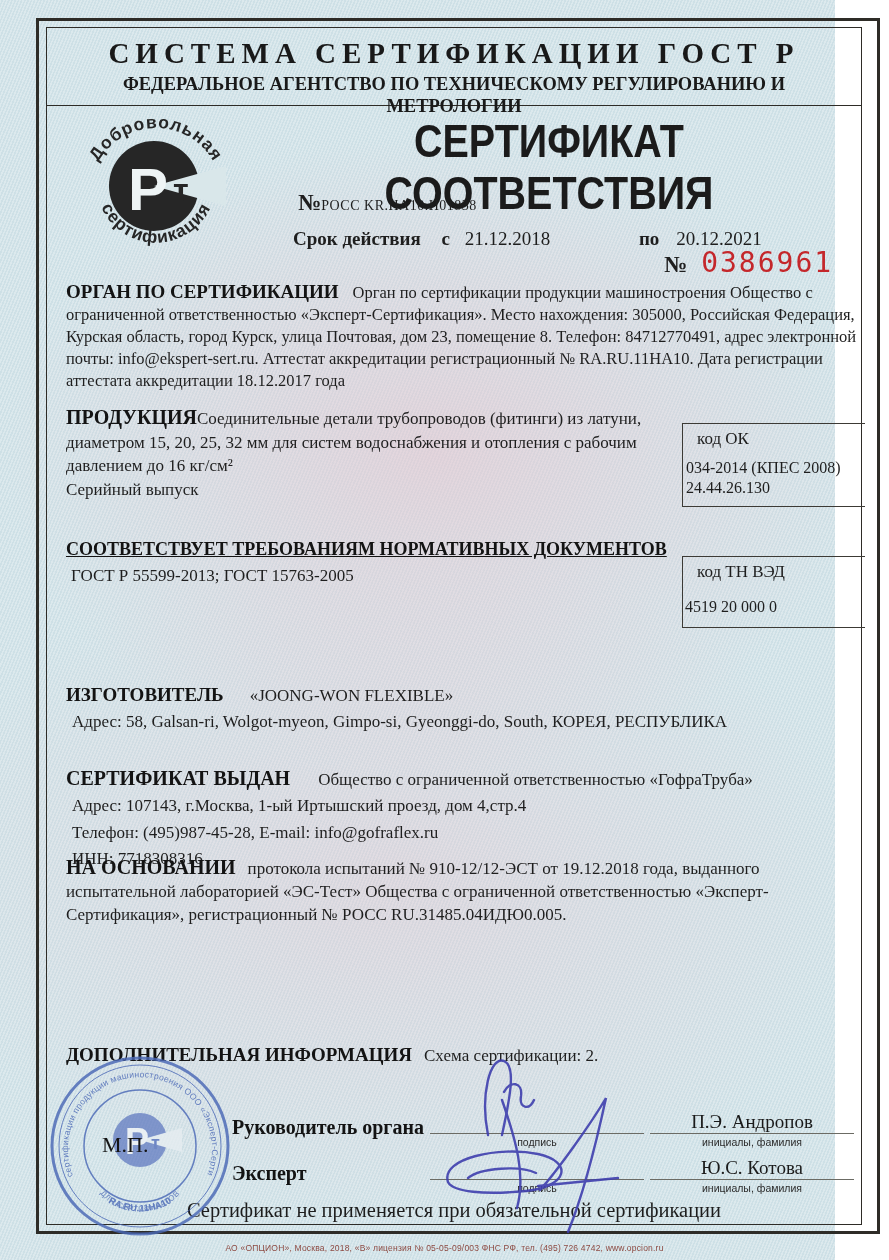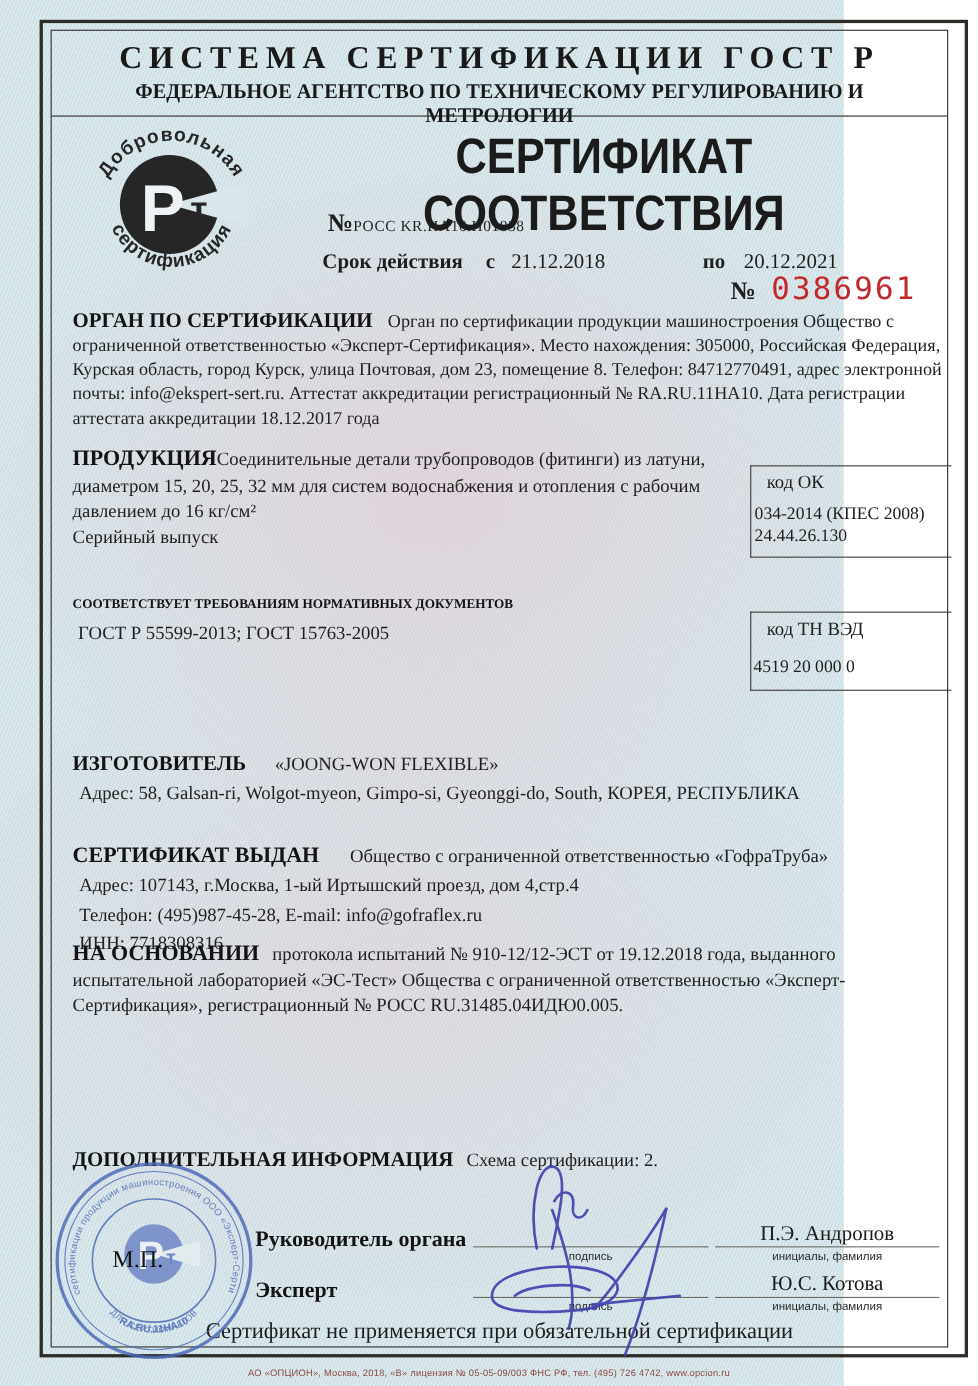--- a/index.html
+++ b/index.html
@@ -3,21 +3,21 @@
 <meta charset="utf-8">
 <style>
   html,body{margin:0;padding:0;}
   body{
     width:889px;height:1260px;
     font-family:"Liberation Serif","DejaVu Serif",serif;
     color:#1e1e1e;
     overflow:hidden;
   }
   #page{
-    position:relative;width:767px;height:1260px;
+    position:relative;width:835px;height:1260px;
     background:
       radial-gradient(ellipse 430px 320px at 52% 36%, rgba(233,196,206,.55), rgba(233,196,206,0) 100%),
       radial-gradient(ellipse 470px 340px at 47% 70%, rgba(233,196,206,.38), rgba(233,196,206,0) 100%),
       repeating-linear-gradient(112deg, rgba(255,255,255,.16) 0 1.5px, rgba(140,180,195,.10) 1.5px 3px),
       #d5e5ea;
   }
   .abs{position:absolute;}
   .frame-outer{left:36px;top:18px;width:838px;height:1210px;border:3px solid #2e2c27;}
   .frame-inner{left:46px;top:27px;width:814px;height:1196px;border:1px solid #2e2c27;}
   .header-box{left:47px;top:28px;width:814px;height:77px;border-bottom:1.5px solid #2e2c27;text-align:center;}
@@ -40,21 +40,21 @@
   .sec-organ .lbl{font-size:19px;margin-right:14px;}
   .sec-product{top:406px;width:614px;font-size:17px;line-height:23.5px;}
   .sec-product .lbl{font-size:20px;}
   .codebox{left:682px;width:182px;border:1.2px solid #3c3a35;border-right:none;background:transparent;}
   .box-ok{top:423px;height:82px;}
   .box-tnved{top:556px;height:70px;}
   .codebox .cb-label{font-size:17px;padding:5px 0 0 14px;}
   .codebox .cb-lines{font-size:16px;line-height:20px;padding-left:3px;margin-top:9px;}
   .box-tnved .cb-lines{margin-top:15px;padding-left:2px;}
   .sec-comply{top:538px;}
-  .sec-comply .lbl{font-size:12px;display:block;}
+  .sec-comply .lbl{font-size:18px;display:block;text-decoration:underline;}
   .standards{font-size:17px;margin-top:5px;padding-left:5px;}
   .sec-manuf{top:684px;font-size:17px;}
   .sec-manuf .lbl{font-size:19px;margin-right:26px;}
   .addr-line{margin-top:4px;padding-left:6px;line-height:22.5px;}
   .sec-issued{top:767px;font-size:17px;}
   .sec-issued .lbl{font-size:20px;margin-right:28px;}
   .sec-basis{top:856px;font-size:17px;line-height:23px;}
   .sec-basis .lbl{font-size:20px;margin-right:12px;}
   .sec-addinfo{top:1044px;font-size:17px;}
   .sec-addinfo .lbl{font-size:19px;margin-right:12px;}

